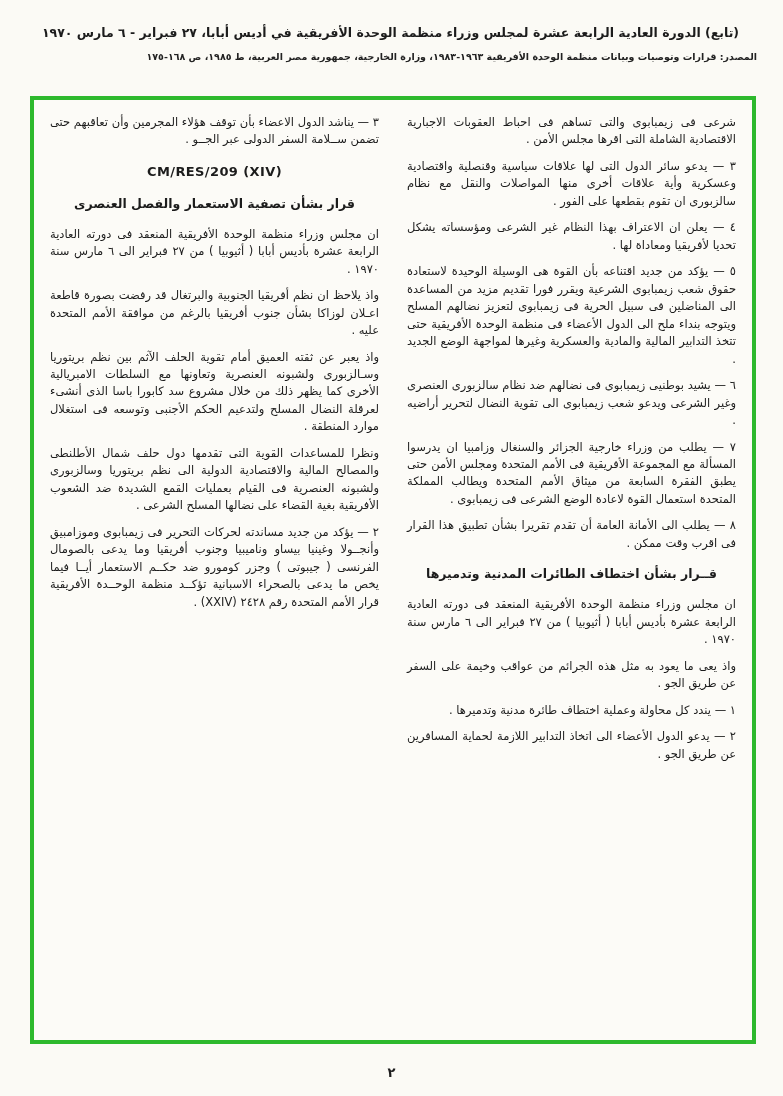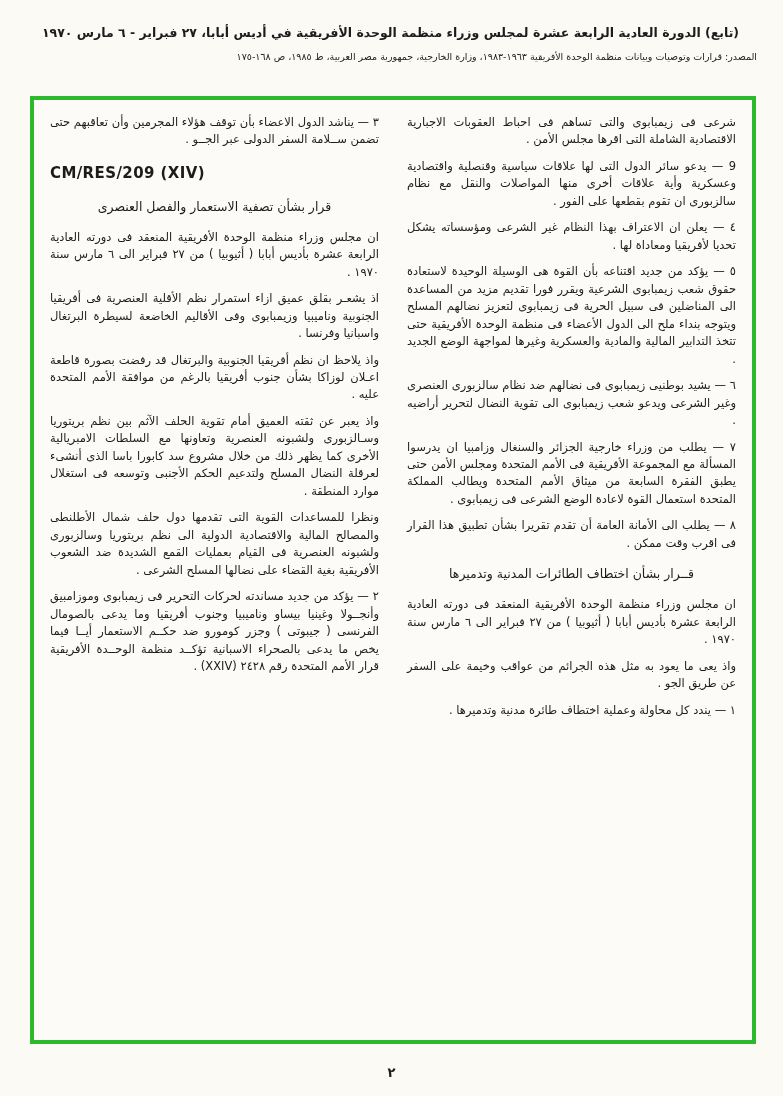--- a/index.html
+++ b/index.html
@@ -6,78 +6,78 @@
   html,body { width:783px; height:1096px; }
   body {
     background:#fbfaf5;
     font-family:"DejaVu Sans", sans-serif;
     color:#1c1c1c;
     position:relative;
     overflow:hidden;
   }
   .doc-header { direction:rtl; padding:24px 26px 0 24px; }
   .header-line1 { font-weight:bold; font-size:12.5px; text-align:center; line-height:1.4; }
-  .header-line2 { font-weight:normal; font-size:9.5px; text-align:right; margin-top:9px; color:#222; }
+  .header-line2 { font-weight:bold; font-size:9.5px; text-align:right; margin-top:9px; color:#222; }
   .content-box {
     position:absolute;
     left:30px; right:27px; top:96px;
     height:948px;
     border:4px solid #2db92d;
     background:#fcfbf7;
     padding:14px 16px;
     overflow:hidden;
   }
   .columns { direction:rtl; display:flex; gap:28px; height:100%; }
   .col { flex:1 1 0; text-align:justify; font-size:11.5px; line-height:1.52; }
   .para { margin-bottom:9px; }
   .ref {
-    direction:ltr; text-align:left;
-    font-weight:bold; font-size:15px;
+    direction:ltr; text-align:center;
+    font-weight:bold; font-size:13px;
     letter-spacing:0.4px;
     margin:13px 0 11px 0;
   }
-  .heading { font-size:12.5px; font-weight:normal; text-align:center; margin:12px 0 13px 0; }
+  .heading { font-size:12.5px; font-weight:bold; text-align:center; margin:12px 0 13px 0; }
   .page-number {
     position:absolute; bottom:16px; left:0; right:0;
     text-align:center; font-size:13px; font-weight:bold;
   }
 </style>
 </head>
 <body>
 
 <div class="page">
 
   <header class="doc-header">
     <div class="header-line1">(تابع) الدورة العادية الرابعة عشرة لمجلس وزراء منظمة الوحدة الأفريقية في أديس أبابا، ٢٧ فبراير - ٦ مارس ١٩٧٠</div>
     <div class="header-line2">المصدر: قرارات وتوصيات وبيانات منظمة الوحدة الأفريقية ١٩٦٣-١٩٨٣، وزارة الخارجية، جمهورية مصر العربية، ط ١٩٨٥، ص ١٦٨-١٧٥</div>
   </header>
 
   <div class="content-box">
     <div class="columns">
 
       <div class="col">
         <p class="para">شرعى فى زيمبابوى والتى تساهم فى احباط العقوبات الاجبارية الاقتصادية الشاملة التى اقرها مجلس الأمن .</p>
-        <p class="para">9 — يدعو سائر الدول التى لها علاقات سياسية وقنصلية واقتصادية وعسكرية وأية علاقات أخرى منها المواصلات والنقل مع نظام سالزبورى ان تقوم بقطعها على الفور .</p>
+        <p class="para">٣ — يدعو سائر الدول التى لها علاقات سياسية وقنصلية واقتصادية وعسكرية وأية علاقات أخرى منها المواصلات والنقل مع نظام سالزبورى ان تقوم بقطعها على الفور .</p>
         <p class="para">٤ — يعلن ان الاعتراف بهذا النظام غير الشرعى ومؤسساته يشكل تحديا لأفريقيا ومعاداة لها .</p>
         <p class="para">٥ — يؤكد من جديد اقتناعه بأن القوة هى الوسيلة الوحيدة لاستعادة حقوق شعب زيمبابوى الشرعية ويقرر فورا تقديم مزيد من المساعدة الى المناضلين فى سبيل الحرية فى زيمبابوى لتعزيز نضالهم المسلح ويتوجه بنداء ملح الى الدول الأعضاء فى منظمة الوحدة الأفريقية حتى تتخذ التدابير المالية والمادية والعسكرية وغيرها لمواجهة الوضع الجديد .</p>
         <p class="para">٦ — يشيد بوطنيى زيمبابوى فى نضالهم ضد نظام سالزبورى العنصرى وغير الشرعى ويدعو شعب زيمبابوى الى تقوية النضال لتحرير أراضيه .</p>
         <p class="para">٧ — يطلب من وزراء خارجية الجزائر والسنغال وزامبيا ان يدرسوا المسألة مع المجموعة الأفريقية فى الأمم المتحدة ومجلس الأمن حتى يطبق الفقرة السابعة من ميثاق الأمم المتحدة ويطالب المملكة المتحدة استعمال القوة لاعادة الوضع الشرعى فى زيمبابوى .</p>
         <p class="para">٨ — يطلب الى الأمانة العامة أن تقدم تقريرا بشأن تطبيق هذا القرار فى اقرب وقت ممكن .</p>
         <h2 class="heading">قــرار بشأن اختطاف الطائرات المدنية وتدميرها</h2>
         <p class="para">ان مجلس وزراء منظمة الوحدة الأفريقية المنعقد فى دورته العادية الرابعة عشرة بأديس أبابا ( أثيوبيا ) من ٢٧ فبراير الى ٦ مارس سنة ١٩٧٠ .</p>
         <p class="para">واذ يعى ما يعود به مثل هذه الجرائم من عواقب وخيمة على السفر عن طريق الجو .</p>
         <p class="para">١ — يندد كل محاولة وعملية اختطاف طائرة مدنية وتدميرها .</p>
+        <p class="para">٢ — يدعو الدول الأعضاء الى اتخاذ التدابير اللازمة لحماية المسافرين عن طريق الجو .</p>
       </div>
 
       <div class="col">
         <p class="para">٣ — يناشد الدول الاعضاء بأن توقف هؤلاء المجرمين وأن تعاقبهم حتى تضمن ســلامة السفر الدولى عبر الجــو .</p>
         <div class="ref">CM/RES/209 (XIV)</div>
         <h2 class="heading">قرار بشأن تصفية الاستعمار والفصل العنصرى</h2>
         <p class="para">ان مجلس وزراء منظمة الوحدة الأفريقية المنعقد فى دورته العادية الرابعة عشرة بأديس أبابا ( أثيوبيا ) من ٢٧ فبراير الى ٦ مارس سنة ١٩٧٠ .</p>
-        <p class="para">اذ يشعـر بقلق عميق ازاء استمرار نظم الأقلية العنصرية فى أفريقيا الجنوبية وناميبيا وزيمبابوى وفى الأقاليم الخاضعة لسيطرة البرتغال واسبانيا وفرنسا .</p>
         <p class="para">واذ يلاحظ ان نظم أفريقيا الجنوبية والبرتغال قد رفضت بصورة قاطعة اعـلان لوزاكا بشأن جنوب أفريقيا بالرغم من موافقة الأمم المتحدة عليه .</p>
         <p class="para">واذ يعبر عن ثقته العميق أمام تقوية الحلف الآثم بين نظم بريتوريا وسـالزبورى ولشبونه العنصرية وتعاونها مع السلطات الامبريالية الأخرى كما يظهر ذلك من خلال مشروع سد كابورا باسا الذى أنشىء لعرقلة النضال المسلح ولتدعيم الحكم الأجنبى وتوسعه فى استغلال موارد المنطقة .</p>
         <p class="para">ونظرا للمساعدات القوية التى تقدمها دول حلف شمال الأطلنطى والمصالح المالية والاقتصادية الدولية الى نظم بريتوريا وسالزبورى ولشبونه العنصرية فى القيام بعمليات القمع الشديدة ضد الشعوب الأفريقية بغية القضاء على نضالها المسلح الشرعى .</p>
         <p class="para">٢ — يؤكد من جديد مساندته لحركات التحرير فى زيمبابوى وموزامبيق وأنجــولا وغينيا بيساو وناميبيا وجنوب أفريقيا وما يدعى بالصومال الفرنسى ( جيبوتى ) وجزر كومورو ضد حكــم الاستعمار أيــا فيما يخص ما يدعى بالصحراء الاسبانية تؤكــد منظمة الوحــدة الأفريقية قرار الأمم المتحدة رقم ٢٤٢٨ (XXIV) .</p>
       </div>
 
     </div>
   </div>
 
   <footer>

